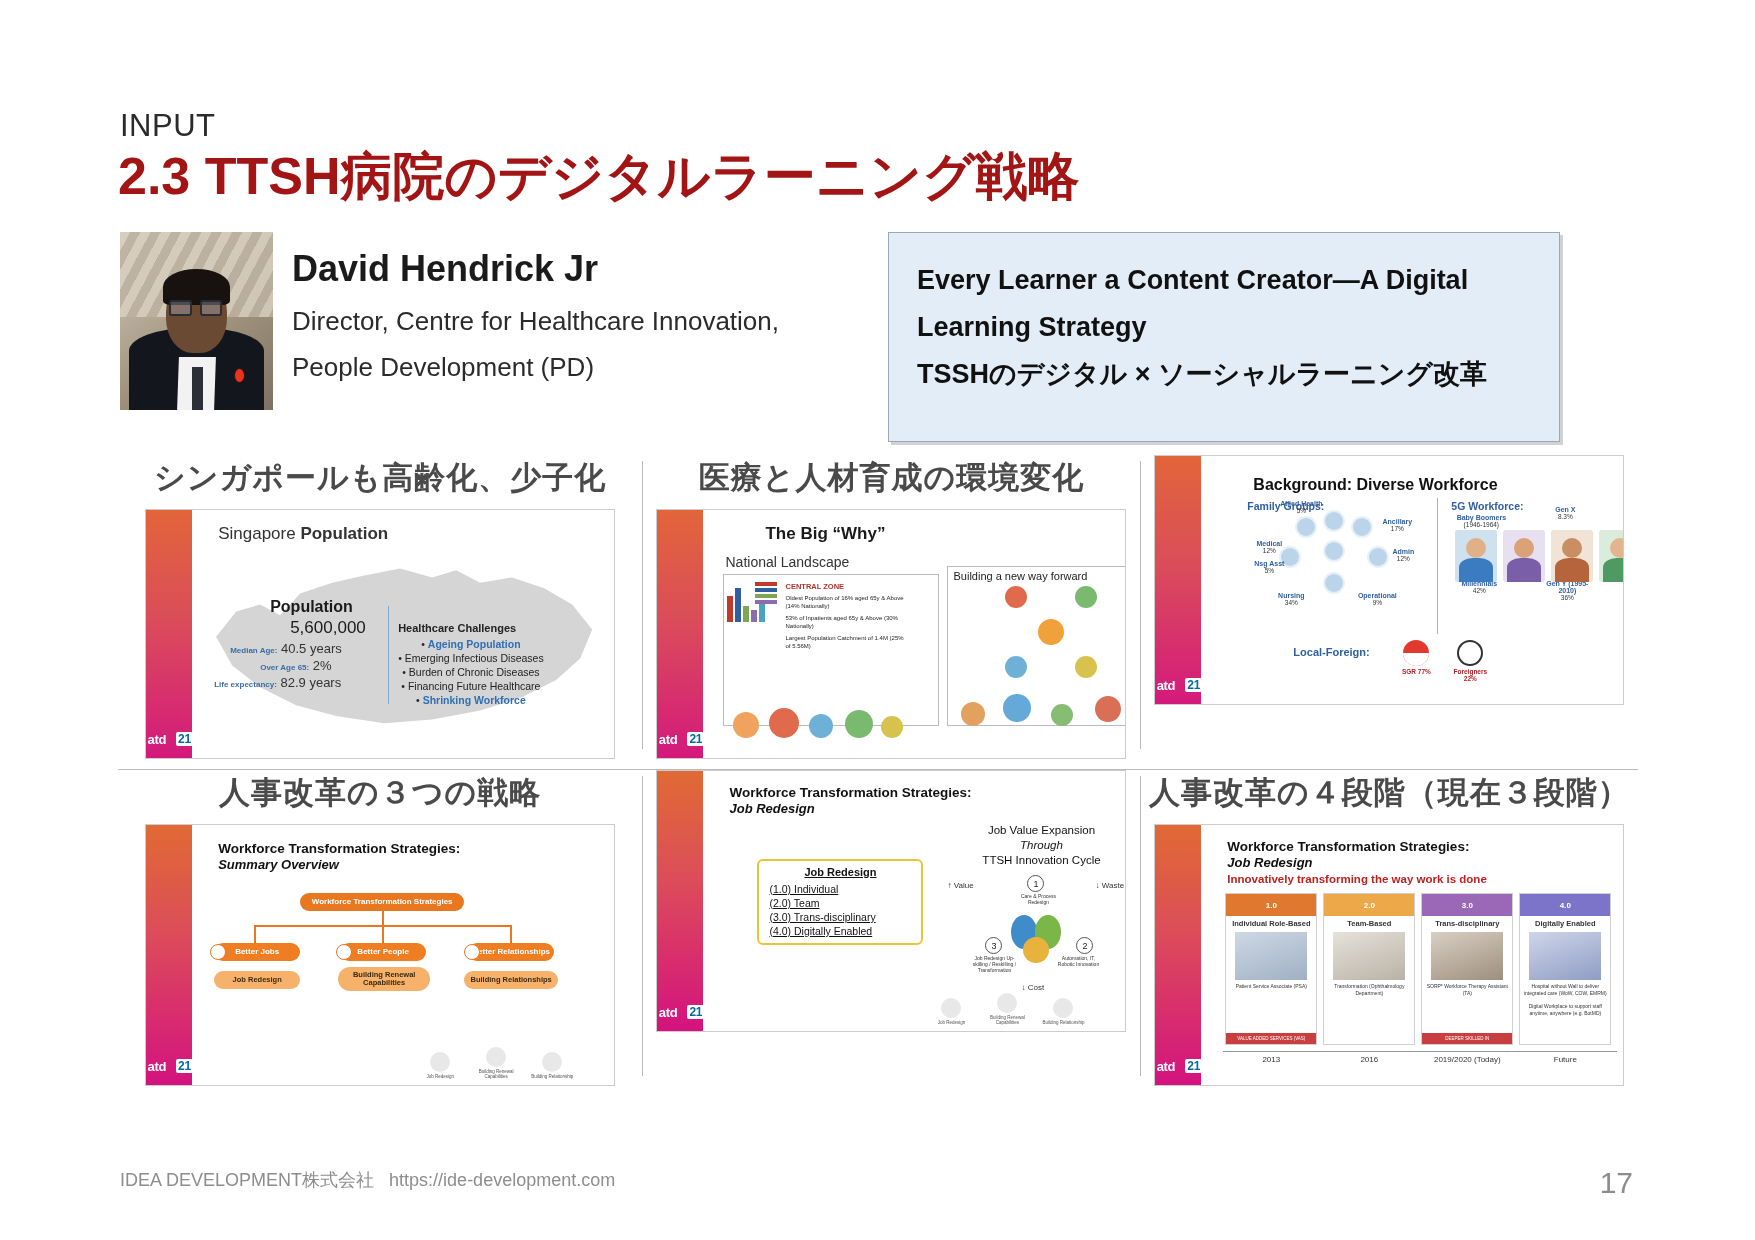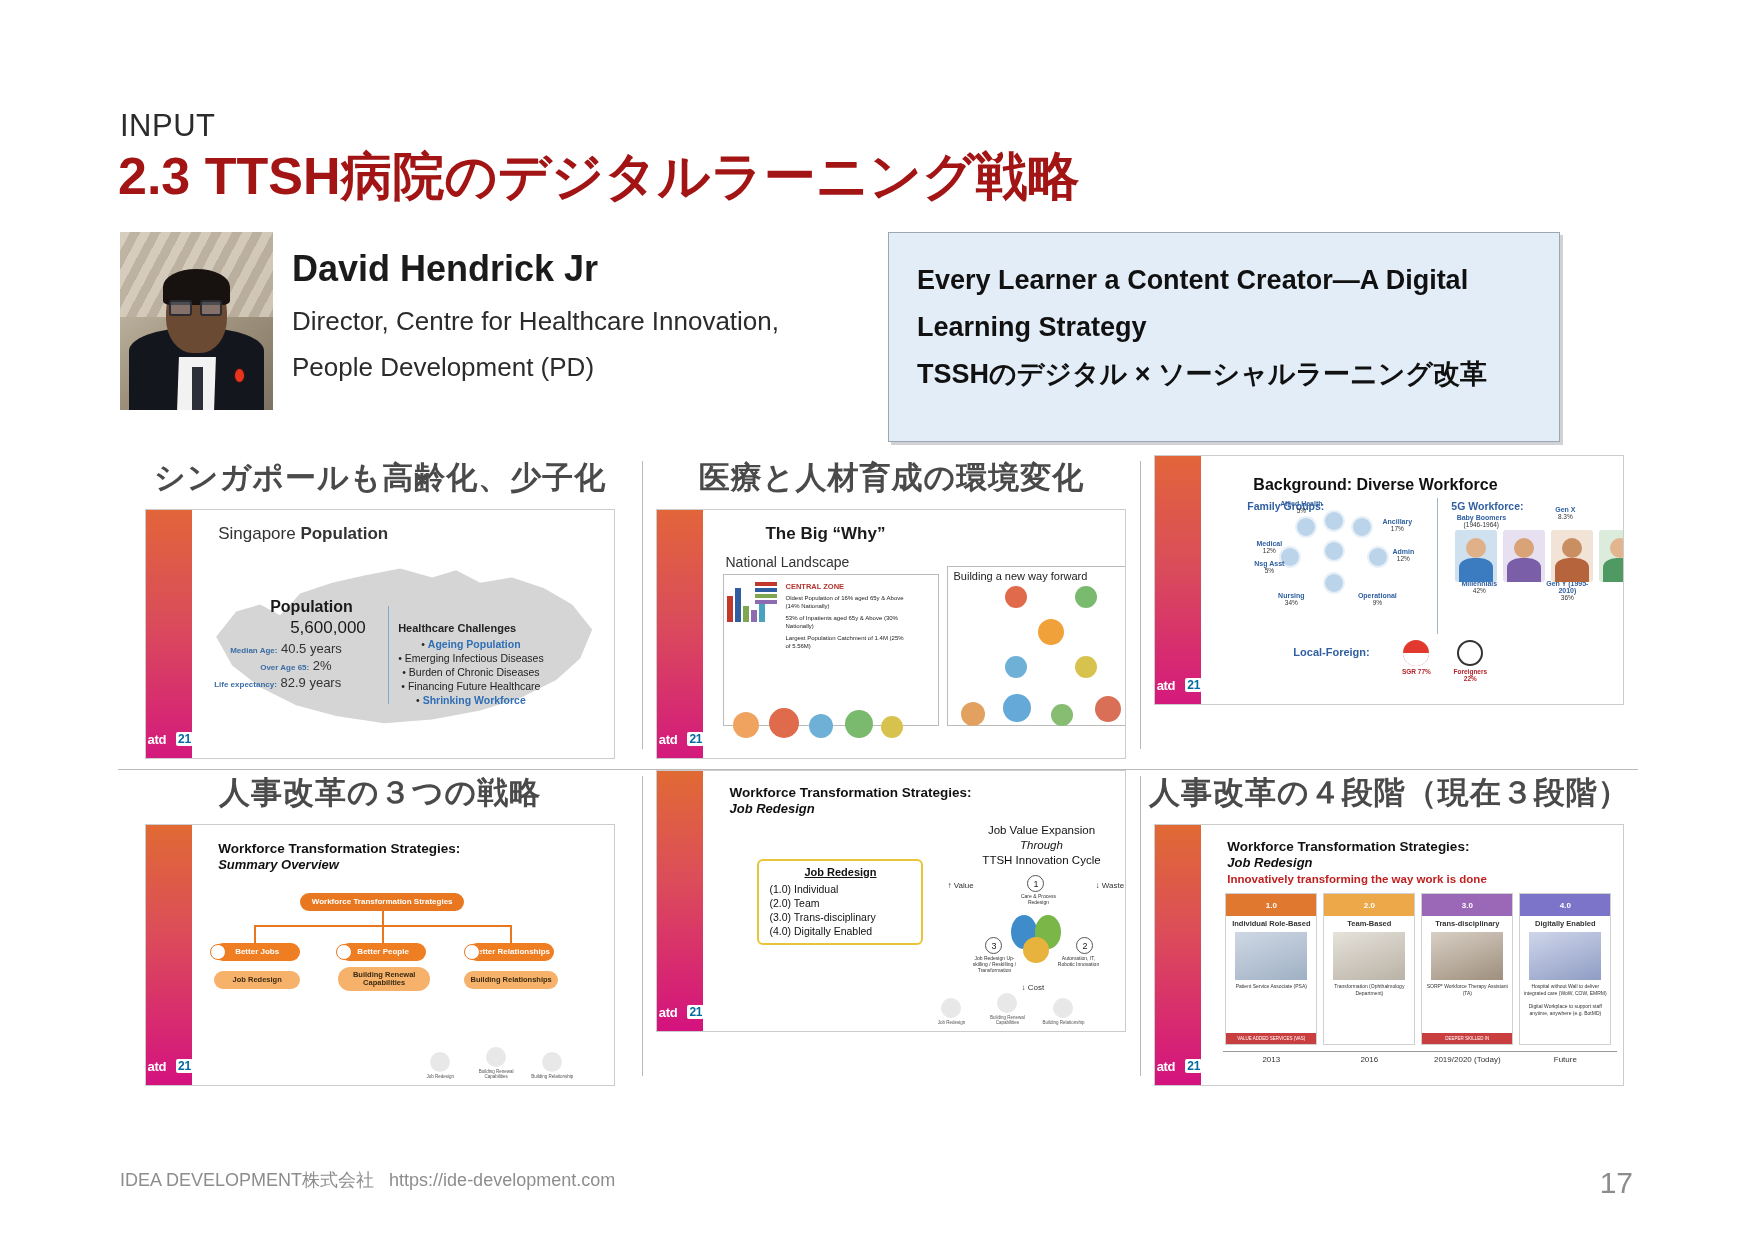--- a/index.html
+++ b/index.html
@@ -195,21 +195,21 @@
   .foot-ic { position:absolute; bottom:6px; text-align:center; width:44px; font-size:4.5px; color:#555; }
   .foot-ic .c { width:20px;height:20px;border-radius:50%;background:#e8e8e8;margin:0 auto 2px; }
 
   
   .s5-t1 { position:absolute; left:26px; top:14px; font-size:13.5px; font-weight:700; color:#111; }
   .s5-t2 { position:absolute; left:26px; top:30px; font-size:13px; font-style:italic; font-weight:700; color:#111; }
   .s5-box { position:absolute; left:54px; top:88px; width:166px; height:86px;
             border:2px solid #e8c537; border-radius:6px; background:#fff; }
   .s5-box .h { font-size:11px; font-weight:700; text-decoration:underline; text-align:center;
                margin-top:5px; color:#111; }
-  .s5-box ol { list-style:none; margin:4px 0 16px 10px; font-size:10.5px; line-height:14px; color:#111; }
+  .s5-box ol { list-style:none; margin:4px 0 16px 10px; font-size:10.5px; line-height:14px; color:#111;text-decoration:underline; }
   .s5-jve { position:absolute; left:248px; top:52px; width:180px; text-align:center;
             font-size:11.5px; color:#111; line-height:15px; }
   .s5-jve em { font-style:italic; }
   .s5-cycle { position:absolute; left:278px; top:104px; width:112px; height:108px; }
   .s5-num { position:absolute; width:17px; height:17px; border-radius:50%; border:1px solid #555;
             background:#fff; font-size:9px; display:flex; align-items:center; justify-content:center; color:#222; }
   .s5-lab { position:absolute; font-size:5px; color:#333; text-align:center; width:46px; line-height:6px; }
   .s5-arr { position:absolute; font-size:8px; color:#333; }
 
   

